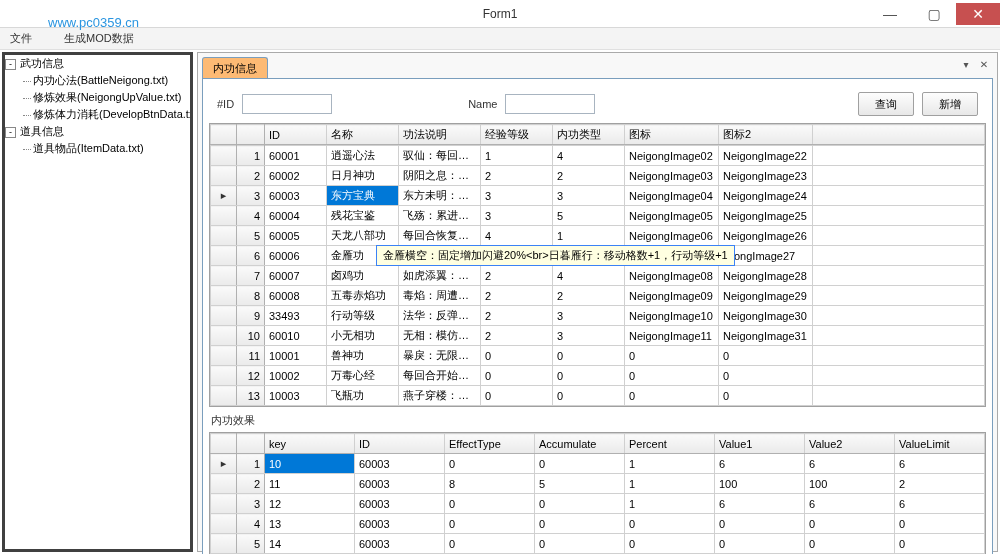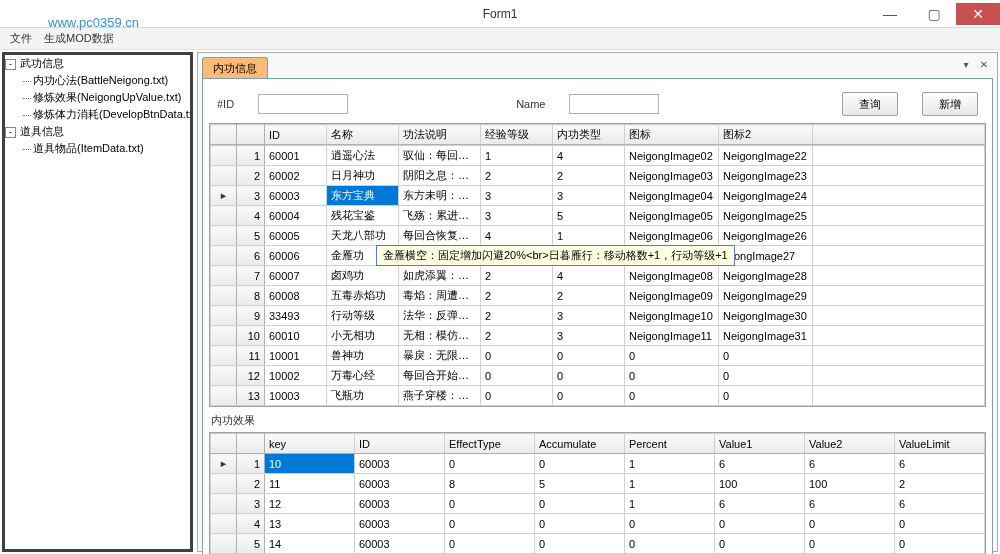--- a/index.html
+++ b/index.html
@@ -10,42 +10,42 @@
 .wm-text { font-size: 22px; font-weight: bold; color: #2a95e0; font-style: italic; }
 .wm-url { font-size: 13px; color: #2a95e0; margin-top: 2px; margin-left: 48px; }
 .wm-icon { width: 36px; height: 36px; border-radius: 50%; background: radial-gradient(circle, #f7a800 20%, #0b78c9 30%); margin-right: 6px; }
 
 .titlebar { height: 28px; background: #fff; display: flex; align-items: center; border-bottom: 1px solid #d8d8d8; position: relative; }
 .titlebar-title { position: absolute; left: 50%; transform: translateX(-50%); font-size: 12px; color: #333; }
 .titlebar-btns { display: flex; margin-left: auto; }
 .tb-btn { width: 44px; height: 22px; display: flex; align-items: center; justify-content: center; font-size: 14px; color: #555; }
 .tb-close { background: #c75050; color: #fff; width: 44px; }
 
-.menubar { height: 22px; display: flex; align-items: center; padding-left: 4px; gap: 0; background: #f4f4f4; border-bottom: 1px solid #e0e0e0; }
+.menubar { height: 22px; display: flex; align-items: center; padding-left: 4px; gap: 20px; background: #f4f4f4; border-bottom: 1px solid #e0e0e0; }
 .menu-item { padding: 2px 6px; color: #333; }
 
 .main { display: flex; height: calc(100% - 50px); }
 
 .tree-panel { width: 255px; border: 3px solid #404040; margin: 2px; padding: 0; overflow: auto; background: #fff; }
 .tree-node { white-space: nowrap; padding: 1px 0; }
 .tree-toggle { display: inline-block; width: 11px; height: 11px; border: 1px solid #888; text-align: center; line-height: 9px; font-size: 9px; margin-right: 4px; cursor: pointer; }
 .tree-children { padding-left: 14px; }
 .tree-leaf { padding-left: 14px; position: relative; }
 .tree-leaf:before { content: ""; position: absolute; left: 4px; top: 50%; width: 8px; border-top: 1px dotted #888; }
 
 .content { flex: 1; margin: 2px; display: flex; flex-direction: column; border: 1px solid #aaa; padding: 4px; background: #f8f8f8; }
 
 .tabbar { height: 22px; display: flex; border-bottom: 1px solid #7a9ebd; }
 .tab { padding: 3px 10px; background: #fdba74; border: 1px solid #7a9ebd; border-bottom: none; border-radius: 3px 3px 0 0; margin-right: 2px; }
 .tab-tools { margin-left: auto; display: flex; gap: 4px; padding-right: 2px; }
 .tab-tool { width: 14px; height: 14px; display: flex; align-items: center; justify-content: center; font-size: 10px; color: #555; }
 
 .tab-content { flex: 1; background: #fff; border: 1px solid #7a9ebd; border-top: none; padding: 6px; display: flex; flex-direction: column; }
 
-.search-row { height: 38px; display: flex; align-items: center; gap: 24px; padding: 0 8px; }
+.search-row { height: 38px; display: flex; align-items: center; gap: 8px; padding: 0 8px; }
 .search-label { color: #333; }
 .search-input { width: 90px; height: 20px; border: 1px solid #a8b4c0; padding: 0 4px; }
 .search-spacer { flex: 1; }
 .btn { height: 24px; padding: 0 16px; background: linear-gradient(#fdfdfd, #e8e8e8); border: 1px solid #a0a0a0; border-radius: 2px; cursor: pointer; }
 
 .grid-wrap { flex: 1; border: 1px solid #a0a0a0; overflow: hidden; position: relative; display: flex; flex-direction: column; }
 .grid { border-collapse: collapse; width: 100%; table-layout: fixed; }
 .grid th, .grid td { border: 1px solid #d0d0d0; padding: 2px 4px; height: 20px; text-align: left; overflow: hidden; white-space: nowrap; text-overflow: ellipsis; }
 .grid th { background: linear-gradient(#fafafa, #eaeaea); font-weight: normal; border-bottom: 1px solid #b0b0b0; }
 .grid .row-hdr { background: linear-gradient(#fafafa, #eaeaea); width: 26px; text-align: center; border-right: 1px solid #b0b0b0; }

